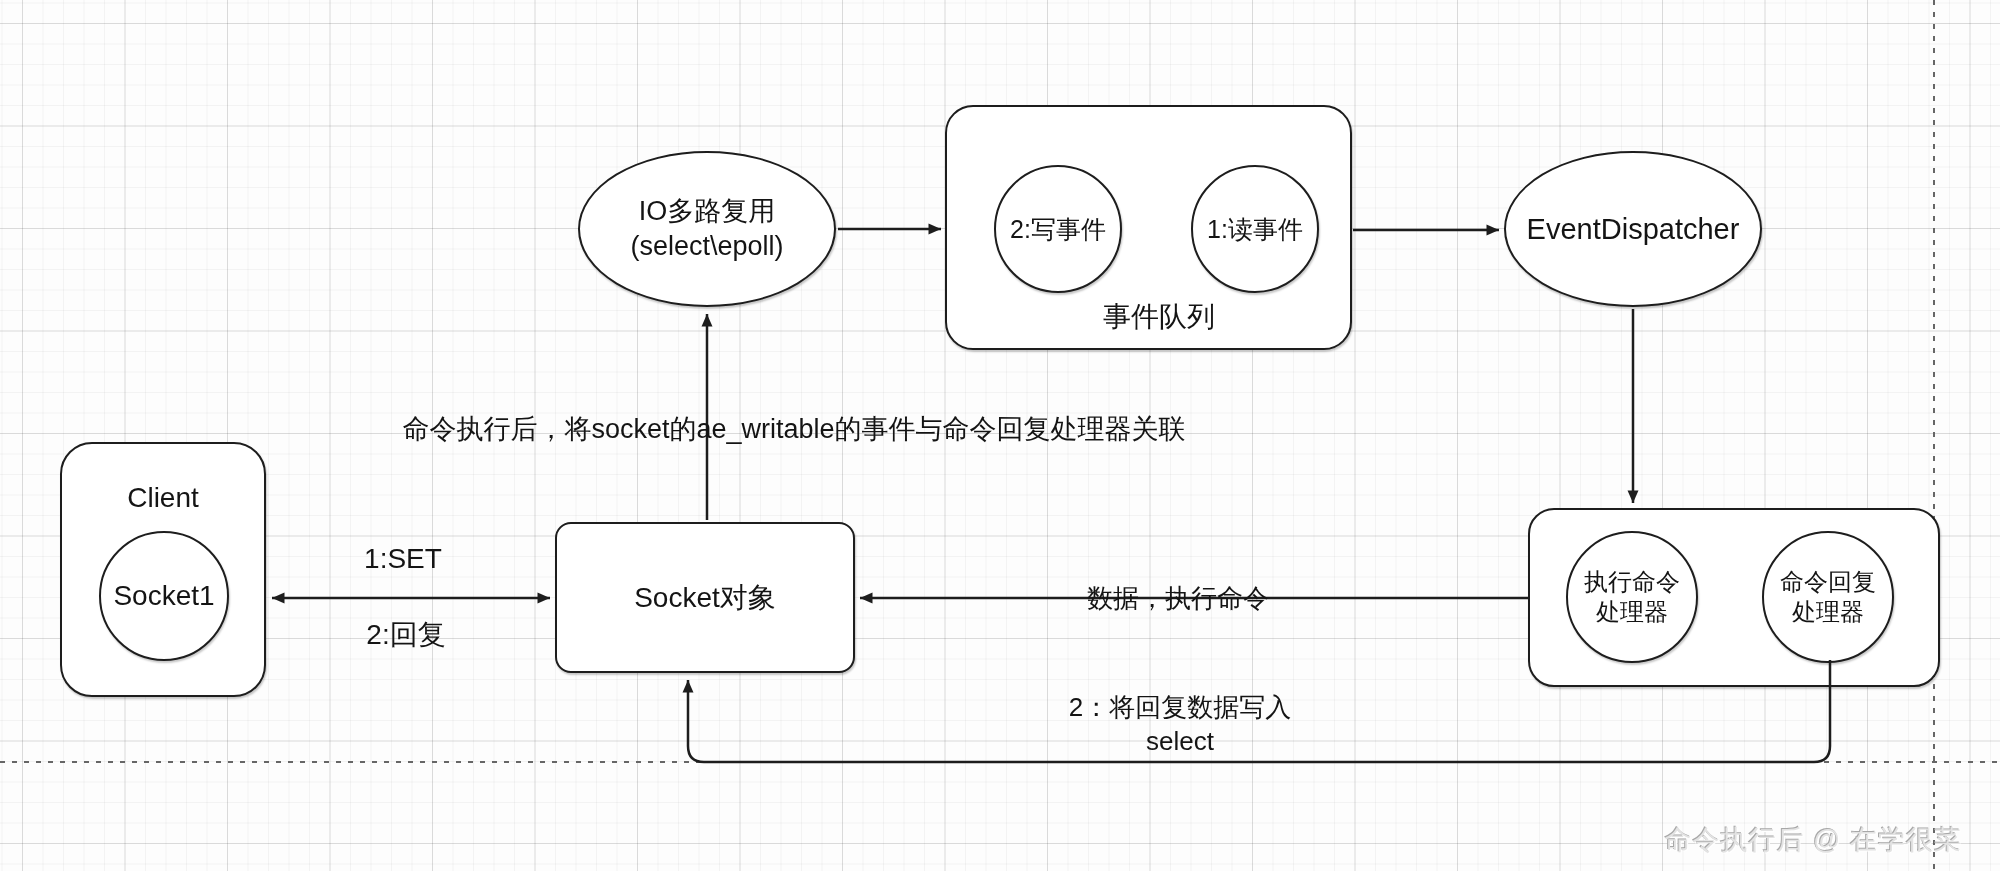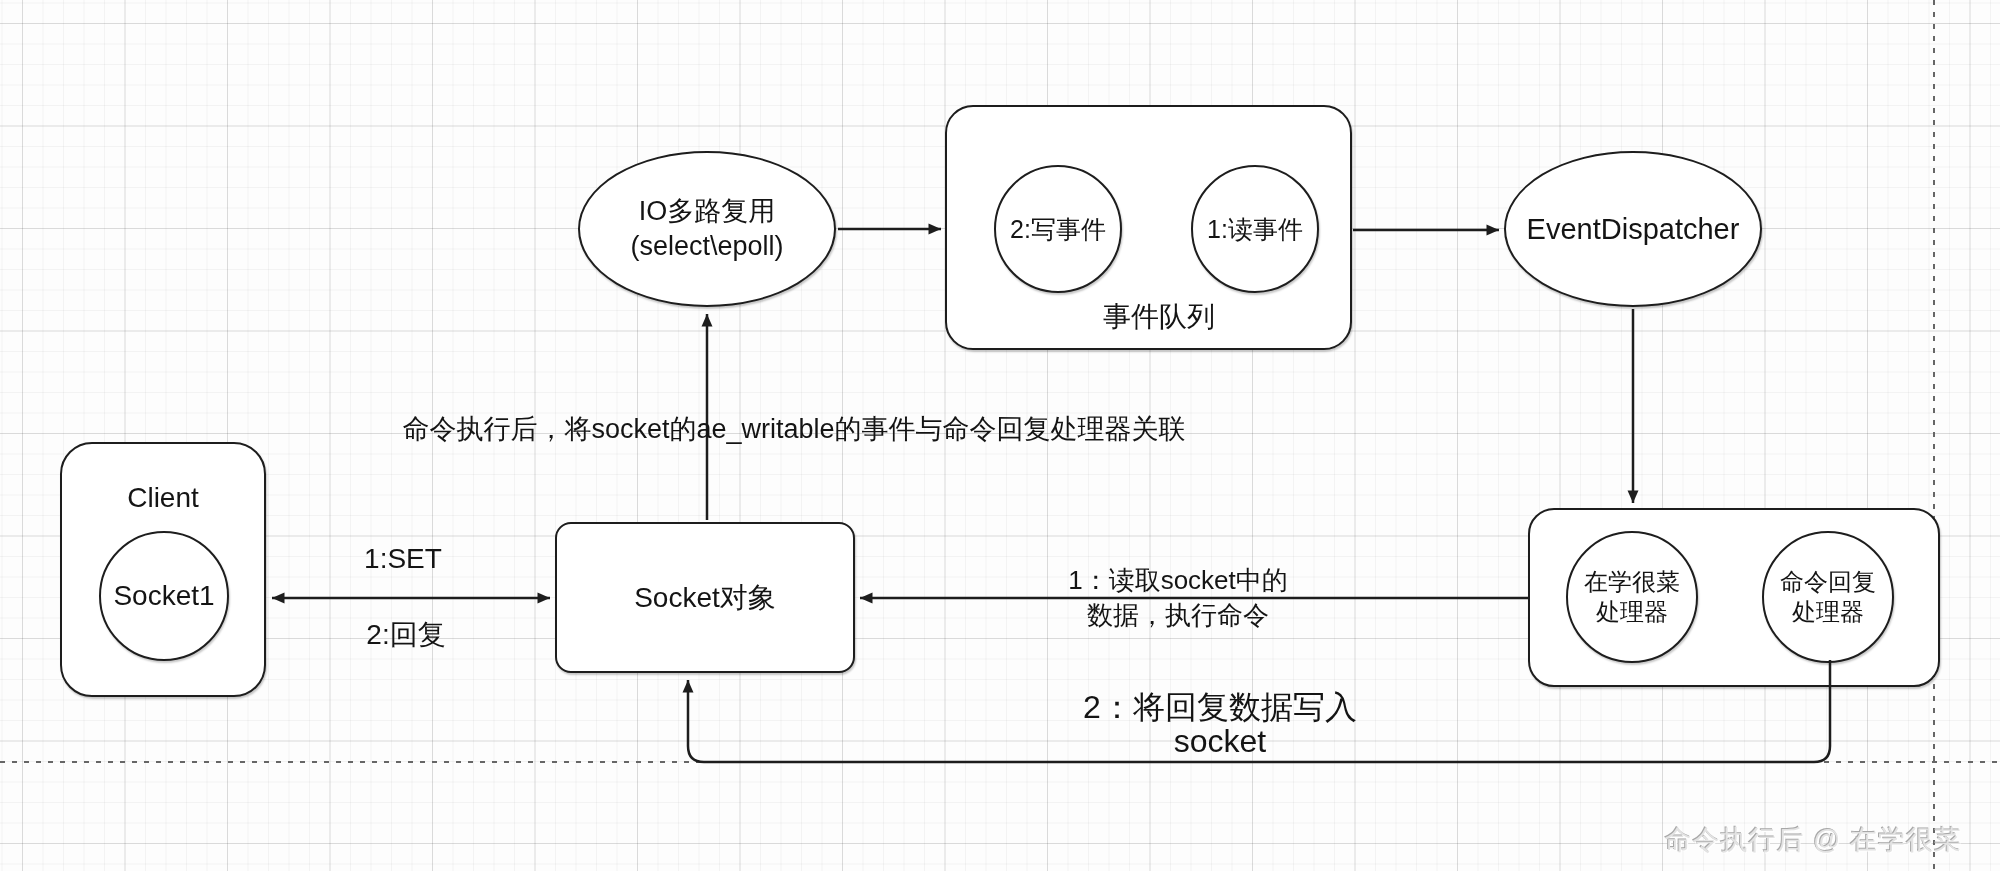--- a/index.html
+++ b/index.html
@@ -46,21 +46,21 @@
 
   .handlers-box{left:1528px;top:508px;width:412px;height:179px;border-radius:26px;}
   .h-req{left:1566px;top:531px;width:132px;height:132px;font-size:24px;line-height:30px;}
   .h-rep{left:1762px;top:531px;width:132px;height:132px;font-size:24px;line-height:30px;}
 
   .flabel{position:absolute;color:#141414;white-space:nowrap;transform:translate(-50%,-50%);}
   .lbl-set{left:403px;top:559px;font-size:28px;}
   .lbl-reply{left:406px;top:635px;font-size:28px;}
   .lbl-note{left:794px;top:429px;font-size:27px;}
   .lbl-read{left:1178px;top:598px;font-size:26px;line-height:35px;text-align:center;}
-  .lbl-write{left:1180px;top:724px;font-size:32px;line-height:34px;text-align:center;margin-left:40px;}
+  .lbl-write{left:1180px;top:724px;font-size:26px;line-height:34px;text-align:center;}
   .watermark{
     position:absolute;right:38px;top:822px;font-size:27px;letter-spacing:1px;
     color:#e3e3e3;white-space:nowrap;
     text-shadow:-1px -1px 0 #a8a8a8, 1px 1px 0 #ffffff;
   }
 </style>
 </head>
 <body>
 
 <div id="canvas">
@@ -96,21 +96,21 @@
     <div class="shape circle ev-read">
       <span>1:读事件</span>
     </div>
 
     <div class="shape ellipse dispatcher-ellipse">
       <span>EventDispatcher</span>
     </div>
 
     <div class="shape handlers-box"></div>
     <div class="shape circle h-req">
-      <span>在学很菜</span>
+      <span>执行命令</span>
       <span>处理器</span>
     </div>
     <div class="shape circle h-rep">
       <span>命令回复</span>
       <span>处理器</span>
     </div>
   </div>
 
   <svg class="layer z3" viewBox="0 0 2000 871">
     <defs>
@@ -128,23 +128,22 @@
       <line x1="1528" y1="598" x2="860" y2="598" marker-end="url(#arr)"></line>
       <path d="M1830,660 L1830,746 Q1830,762 1814,762 L704,762 Q688,762 688,746 L688,680" marker-end="url(#arr)"></path>
     </g>
   </svg>
 
   <div class="layer z4" style="pointer-events:none;">
     <div class="flabel lbl-set">1:SET</div>
     <div class="flabel lbl-reply">2:回复</div>
     <div class="flabel lbl-note">命令执行后，将socket的ae_writable的事件与命令回复处理器关联</div>
     <div class="flabel lbl-read">
-      <div>1：读取socket中的</div>
       <div>数据，执行命令</div>
     </div>
     <div class="flabel lbl-write">
       <div>2：将回复数据写入</div>
-      <div>socket</div>
+      <div>select</div>
     </div>
     <div class="watermark">命令执行后 @ 在学很菜</div>
   </div>
 
 </div>
 
 </body></html>

